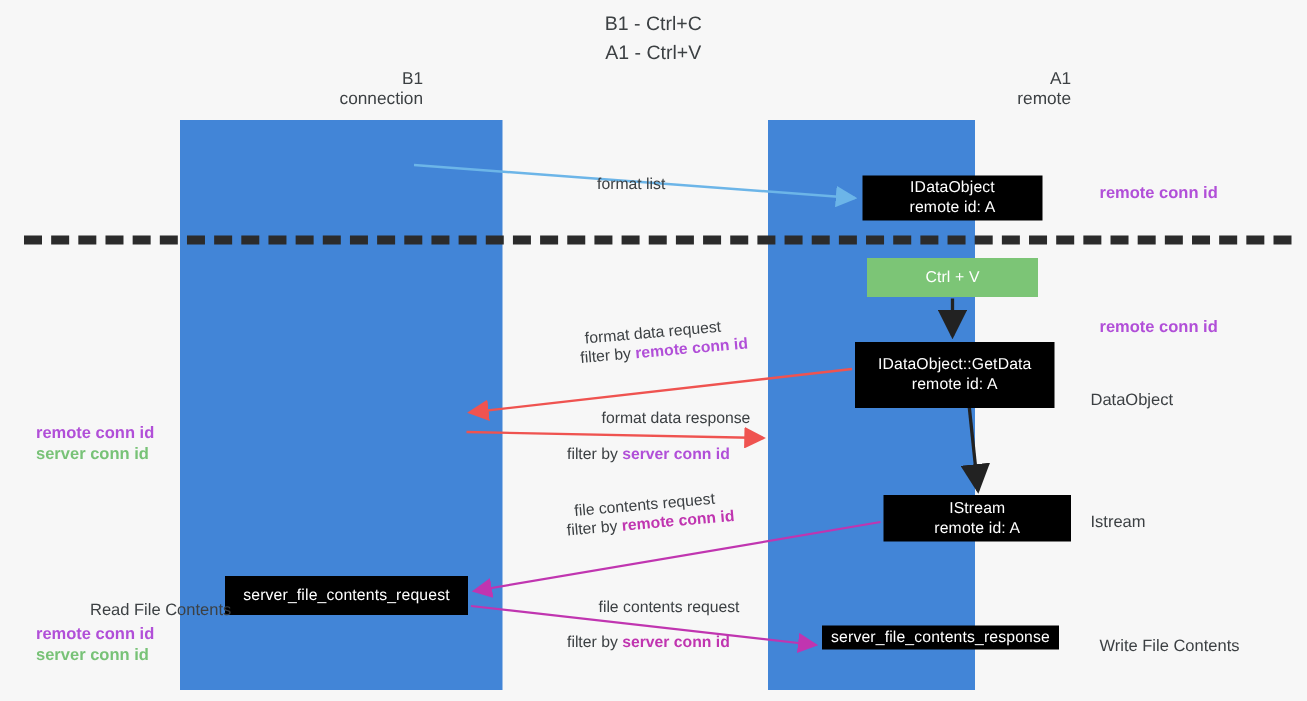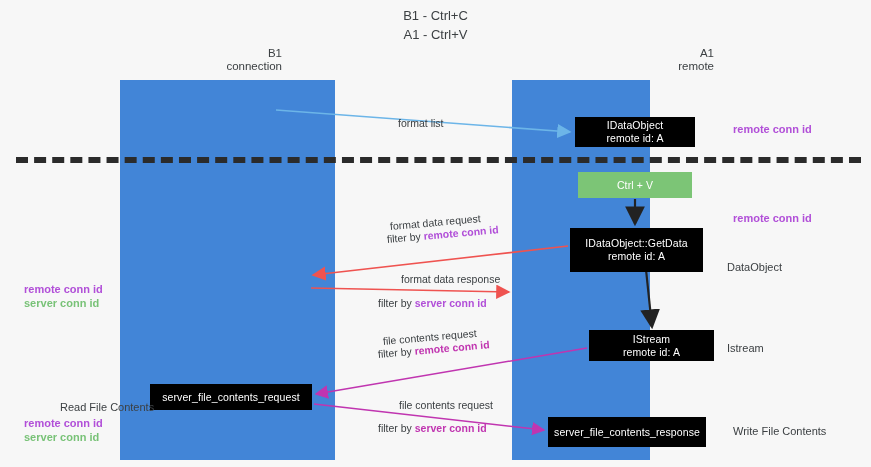--- a/index.html
+++ b/index.html
@@ -63,21 +63,21 @@
   .node.orange { background: #000000; }
 
   .n-ctrlc   { left: 160px; top: 94px;  width: 114px; height: 28px; }
   .n-idoTop  { left: 575px; top: 117px; width: 120px; height: 30px; }
   .n-ctrlv   { left: 578px; top: 172px; width: 114px; height: 26px; }
   .n-getdata { left: 570px; top: 228px; width: 133px; height: 44px; }
   .n-sfdreq  { left: 152px; top: 267px; width: 157px; height: 26px; }
   .n-sfdres  { left: 513px; top: 279px; width: 157px; height: 26px; }
   .n-istream { left: 589px; top: 330px; width: 125px; height: 31px; }
   .n-sfcreq  { left: 150px; top: 384px; width: 162px; height: 26px; }
-  .n-sfcres  { left: 548px; top: 417px; width: 158px; height: 30px; }
+  .n-sfcres  { left: 548px; top: 417px; width: 158px; height: 16px; }
 
   .side-label {
     position: absolute;
     font-size: 11px;
     color: #3c4043;
     line-height: 14px;
     white-space: pre-line;
   }
   .side-strong {
     position: absolute;

